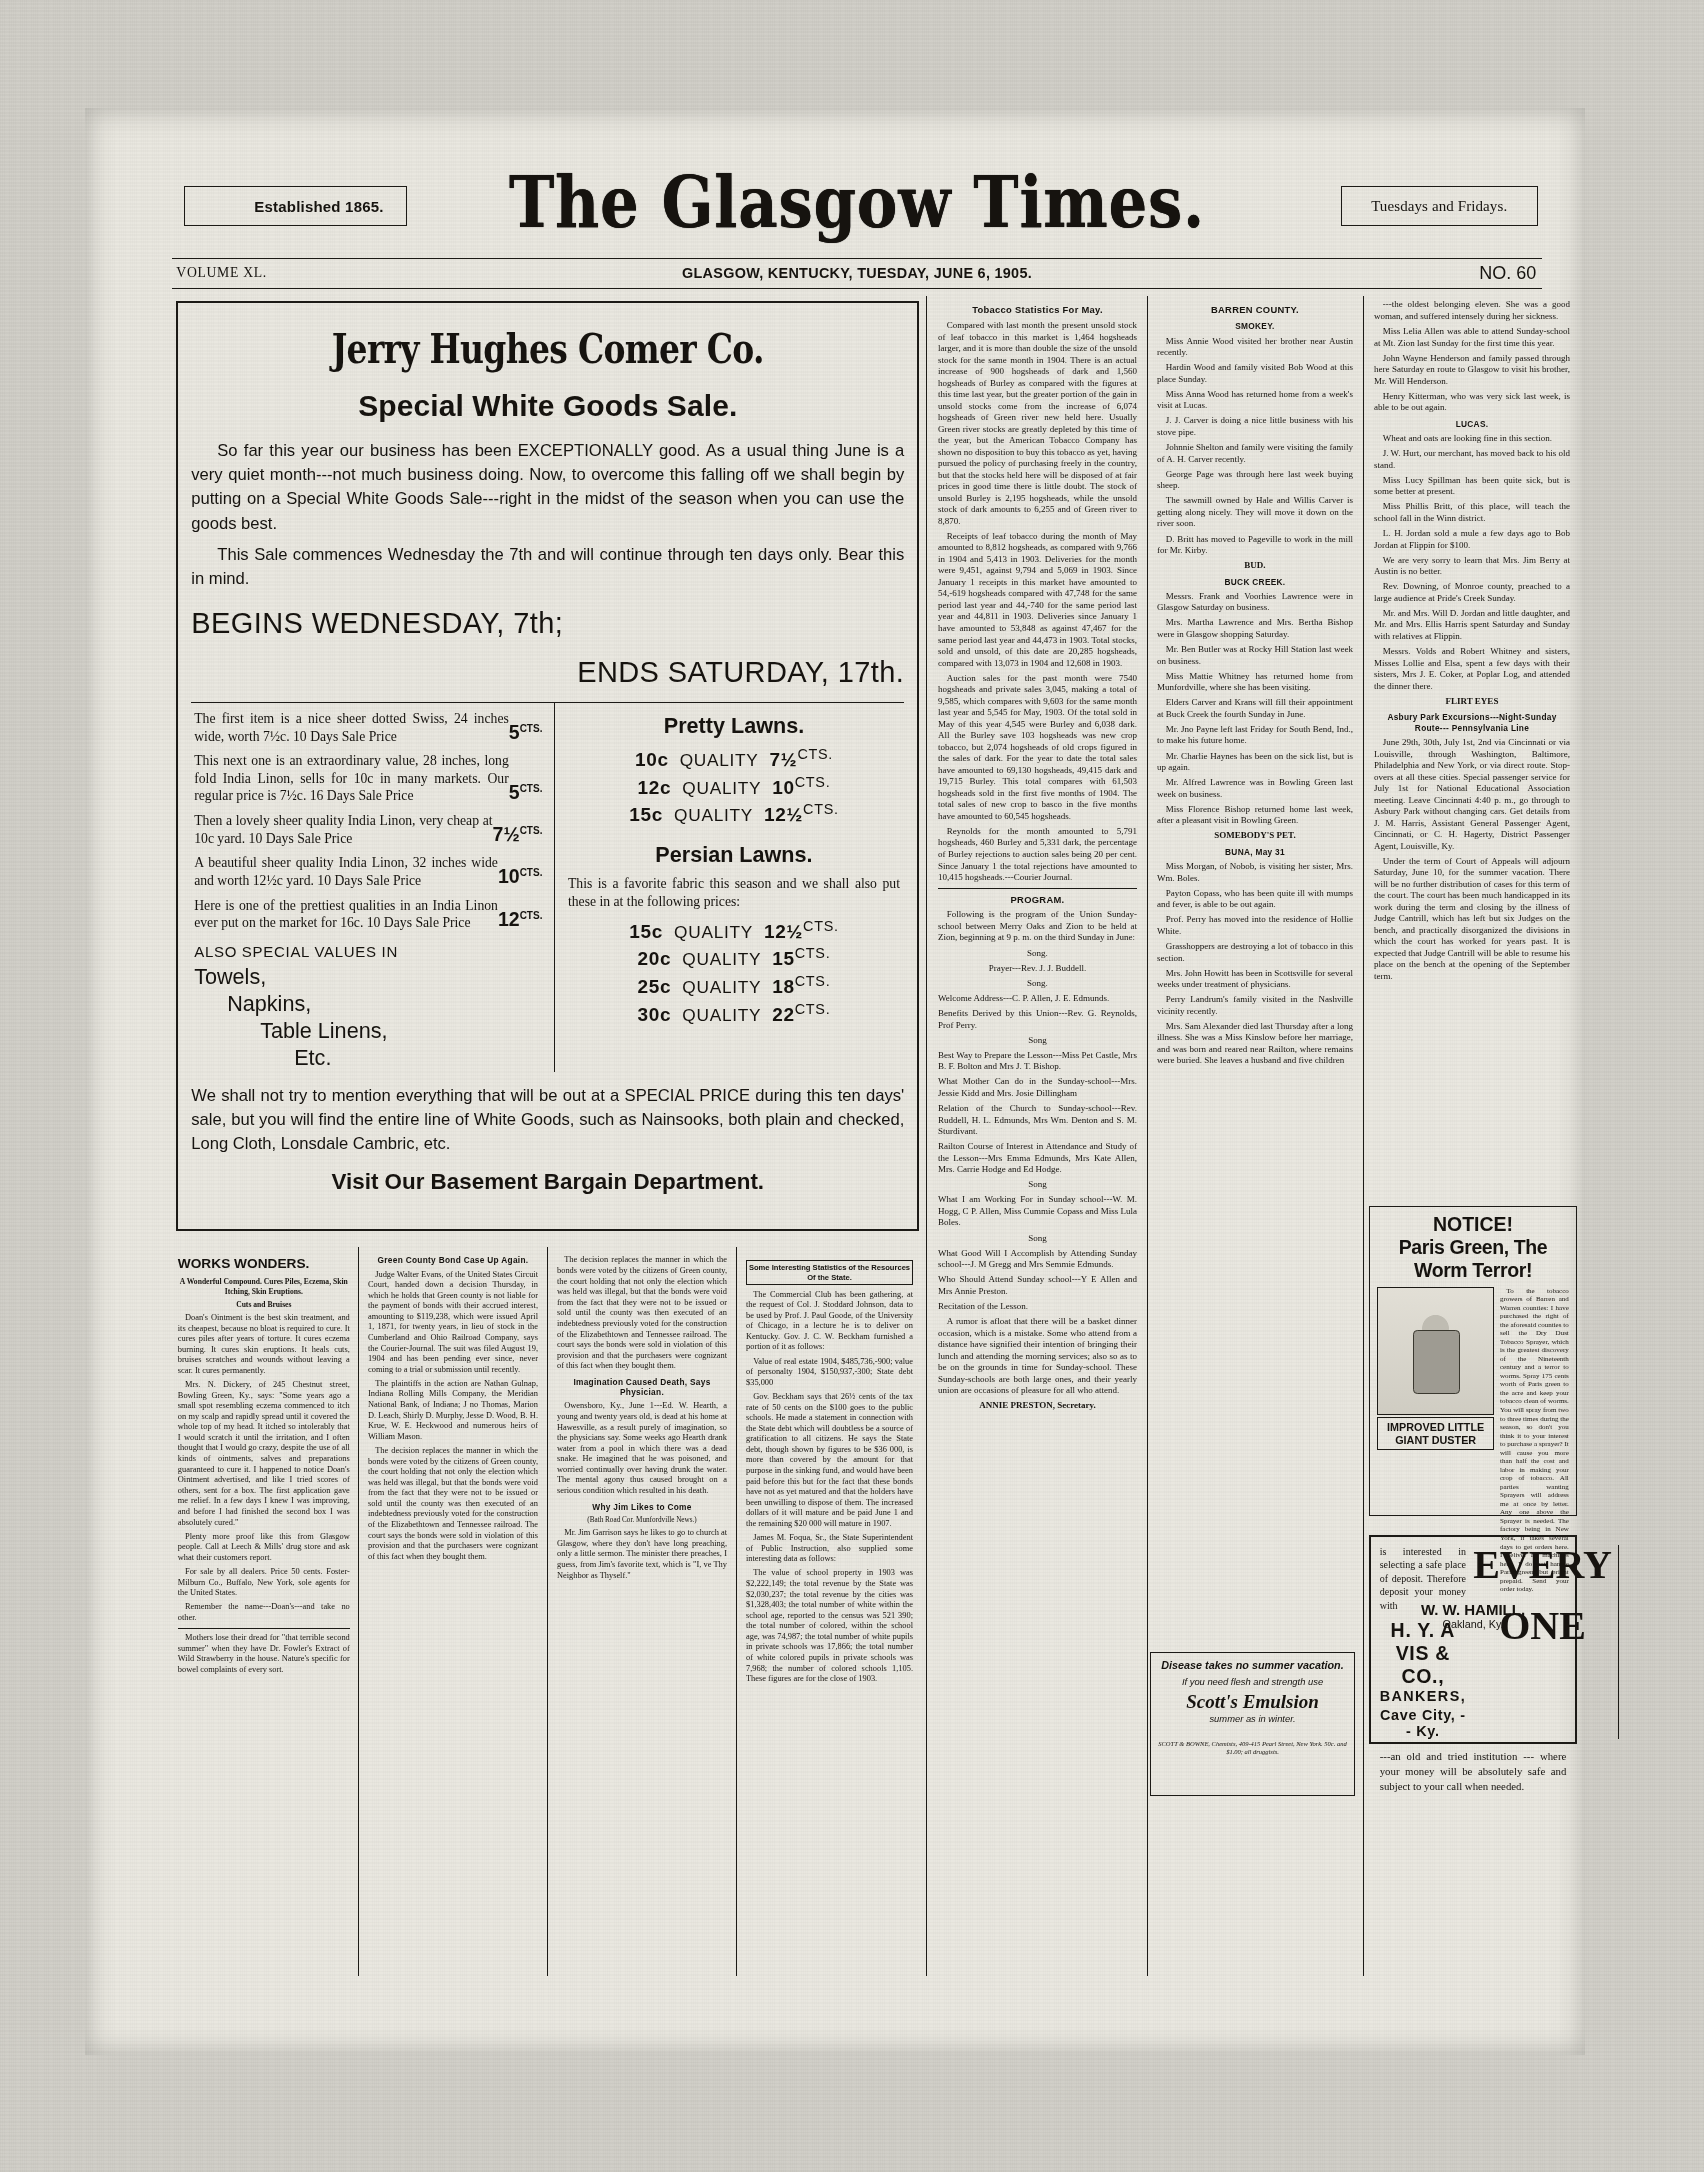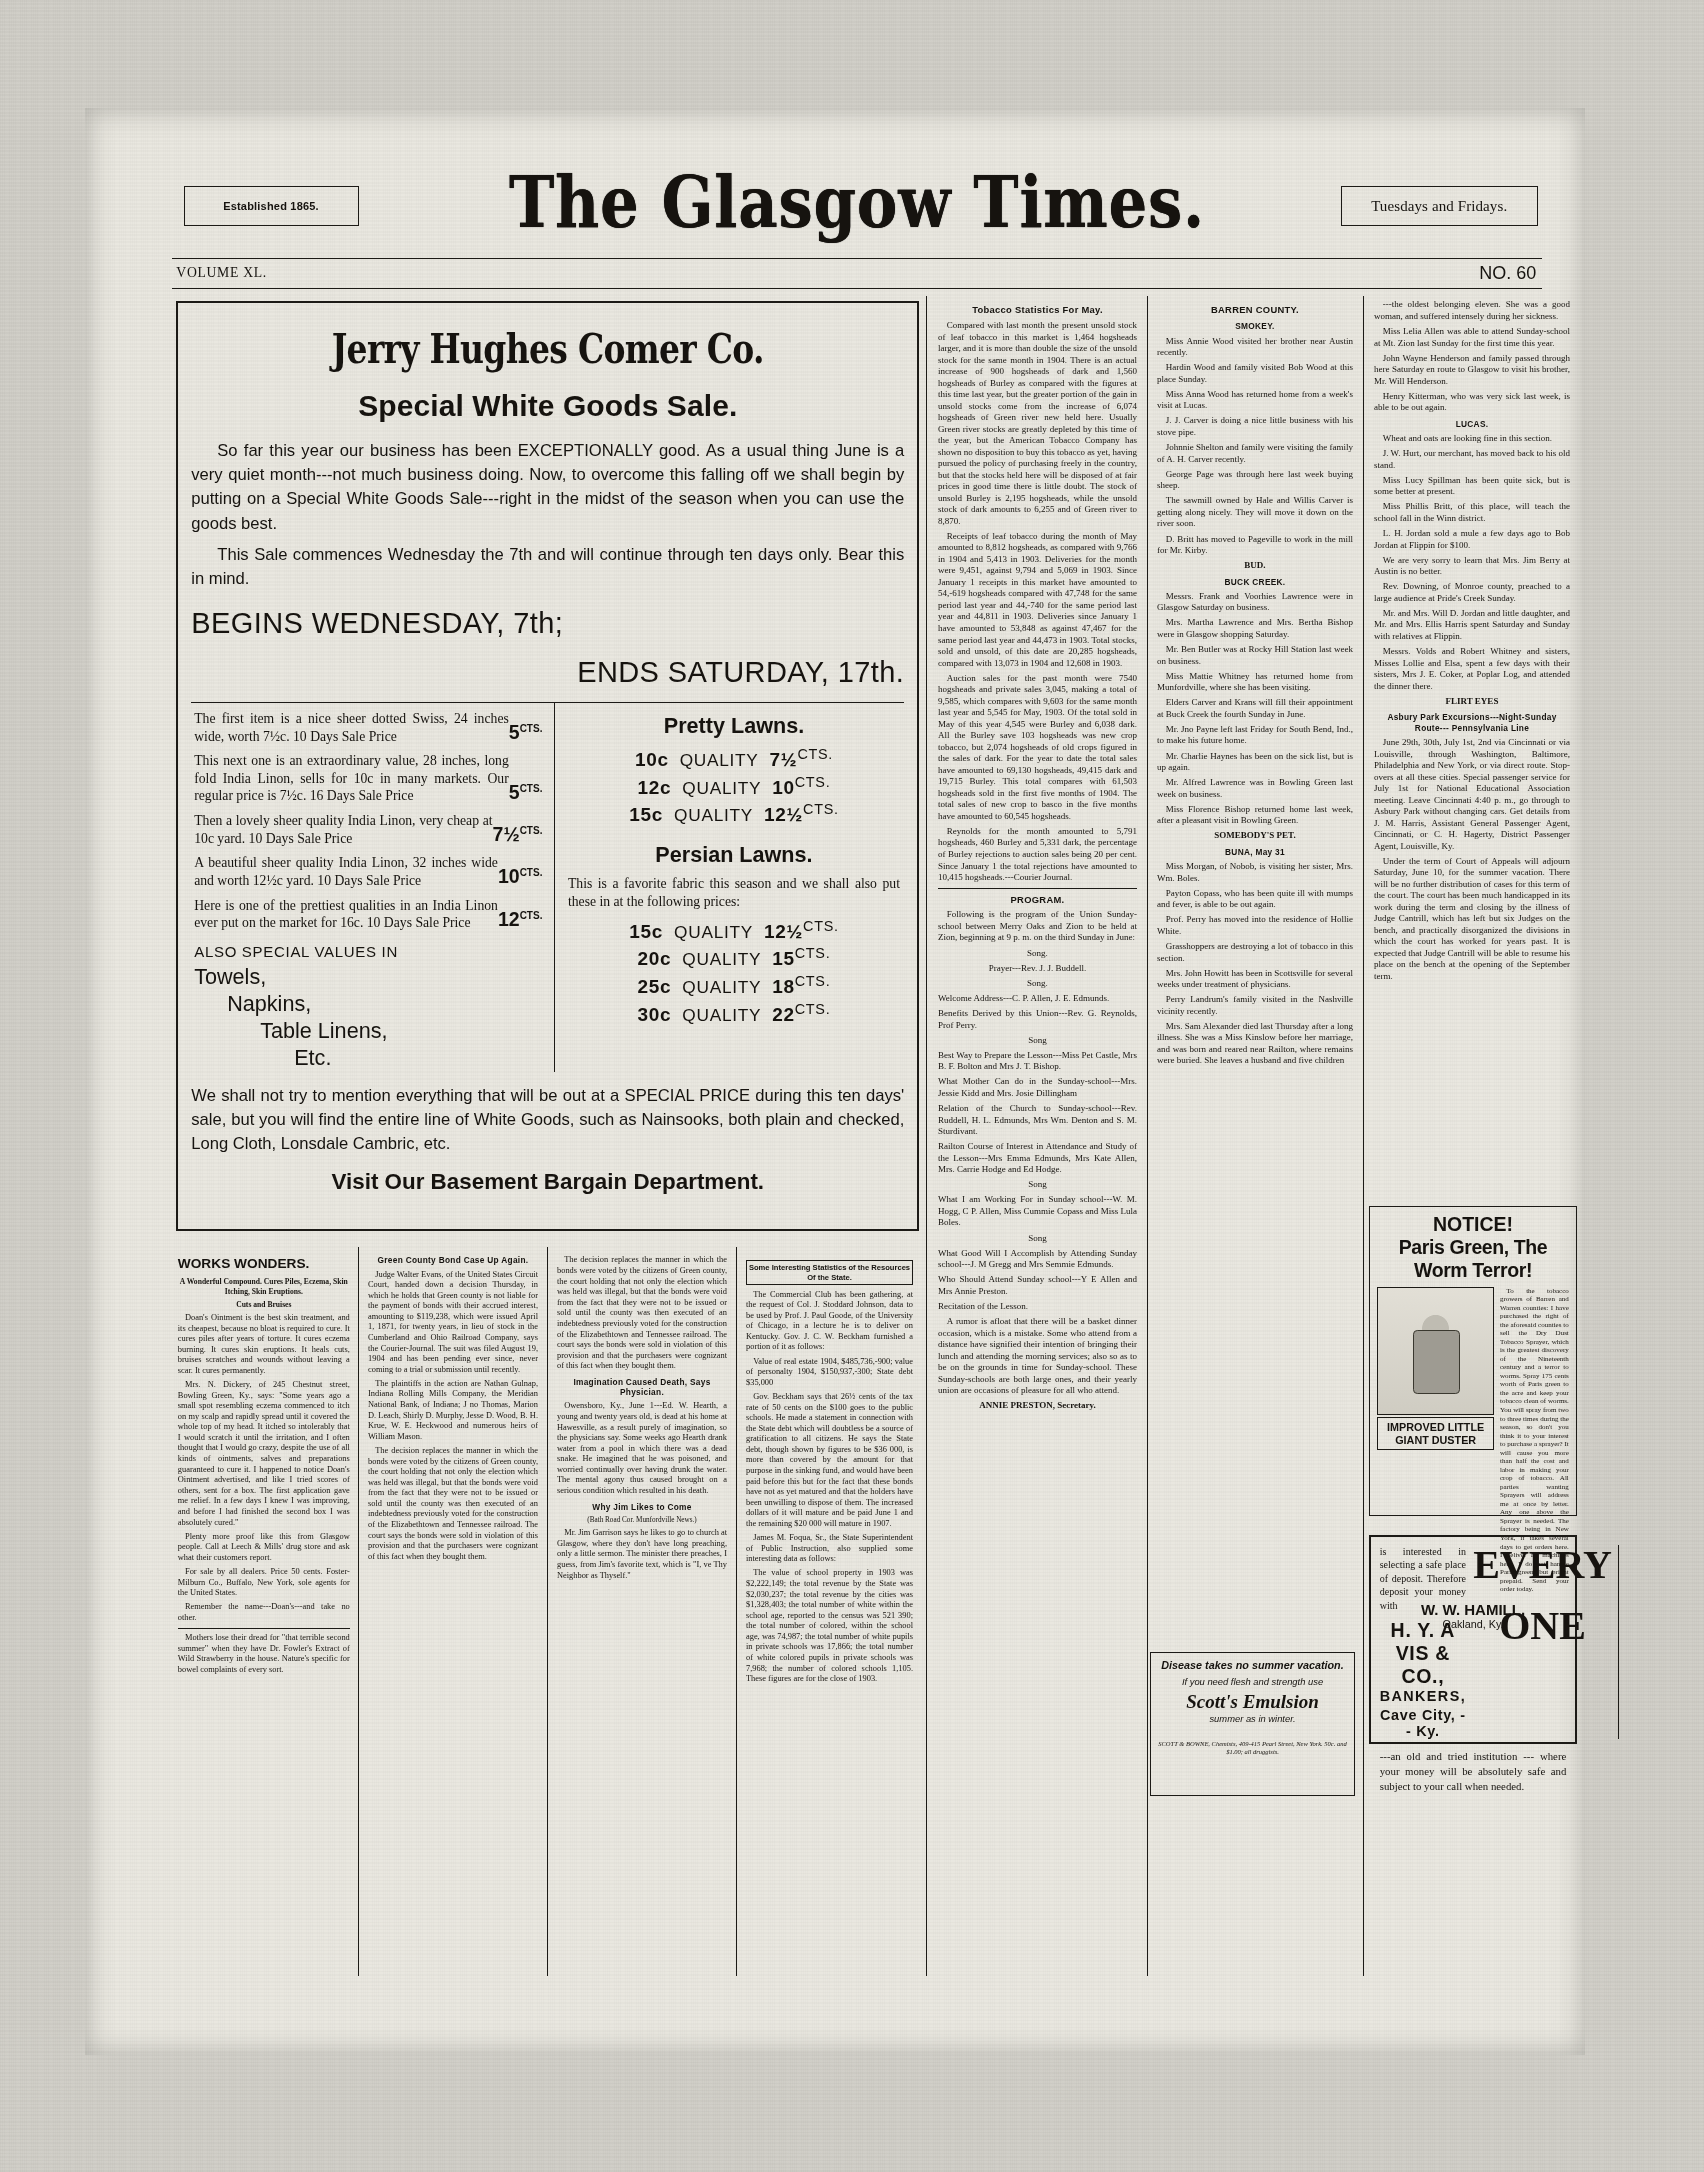--- a/index.html
+++ b/index.html
@@ -24,21 +24,21 @@
   .sheet{
     position:absolute;left:172px;top:167px;width:1370px;height:1825px;
     color:#16130f;
   }
 
   
   .masthead{position:relative;height:87px;}
   .estbox{
     position:absolute;left:11.5px;top:19px;width:173px;height:38px;
     border:1.4px solid #1c1a16;display:flex;align-items:center;justify-content:center;
-    font-family:"Liberation Sans",sans-serif;font-weight:bold;font-size:11px;letter-spacing:0.2px;
+    font-family:"Liberation Sans",sans-serif;font-weight:bold;font-size:15px;letter-spacing:0.2px;padding-left:48px;
   }
   .daysbox{
     position:absolute;right:4.3px;top:19px;width:195px;height:38px;
     border:1.4px solid #1c1a16;display:flex;align-items:center;justify-content:center;
     font-family:"Liberation Serif",serif;font-size:15px;letter-spacing:0.1px;
   }
   .title{
     position:absolute;left:0;right:0;top:4.3px;text-align:center;
     font-family:"DejaVu Serif",serif;font-weight:bold;
     font-size:61px;letter-spacing:0.7px;line-height:1;
@@ -166,20 +166,21 @@
   <div class="sheet">
 
     <div class="masthead">
       <div class="estbox">Established 1865.</div>
       <div class="title">The Glasgow Times.</div>
       <div class="daysbox">Tuesdays and Fridays.</div>
     </div>
 
     <div class="volbar">
       <div class="vol">VOLUME XL.</div>
+      <div class="ctr">GLASGOW, KENTUCKY, TUESDAY, JUNE 6, 1905.</div>
       <div class="no">NO. 60</div>
     </div>
 
     <div class="body">
 
       <div class="colrule" style="left:754px;"></div>
       <div class="colrule" style="left:975px;"></div>
       <div class="colrule" style="left:1191px;"></div>
 
       <div class="adbox">

